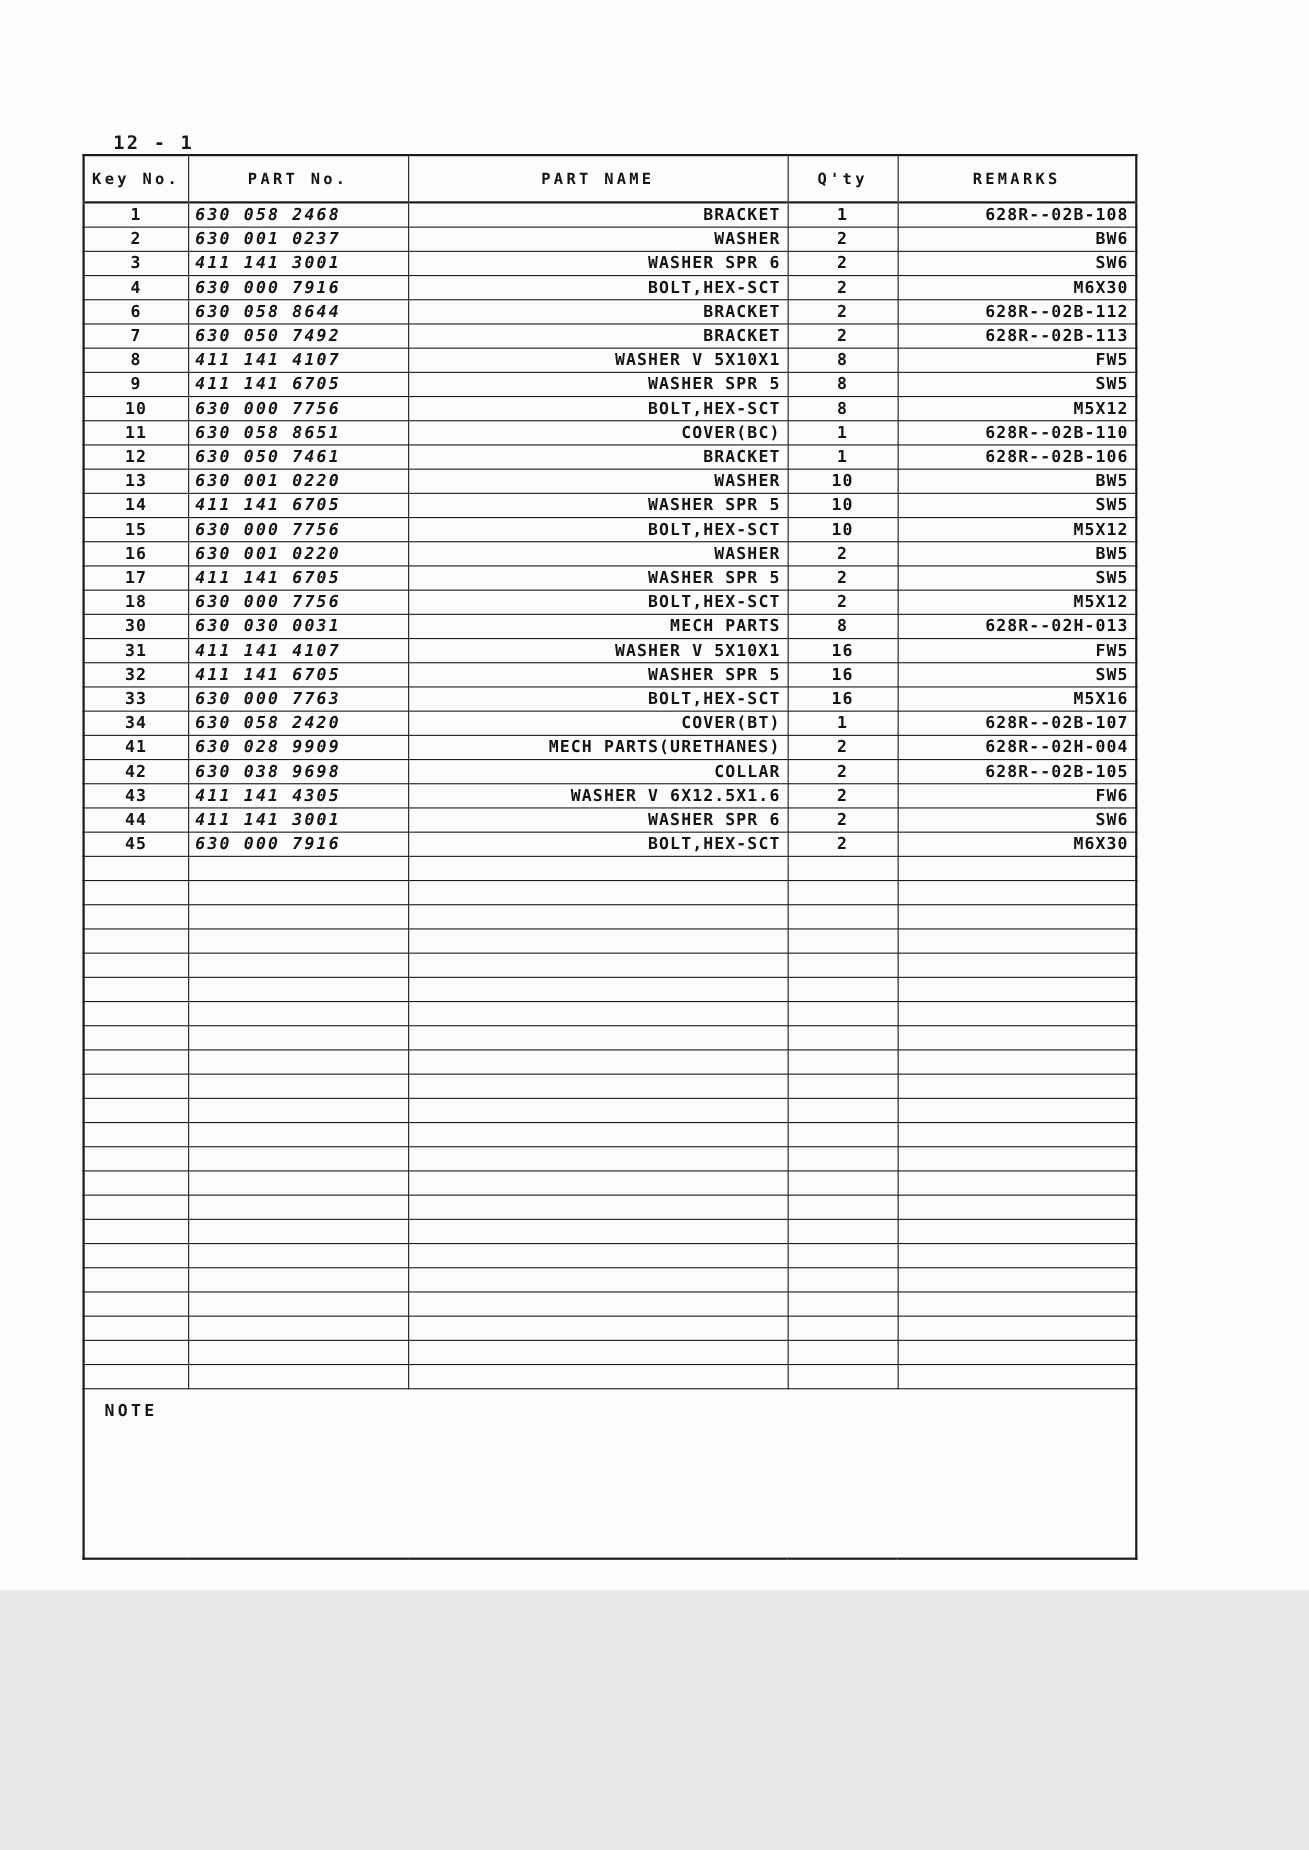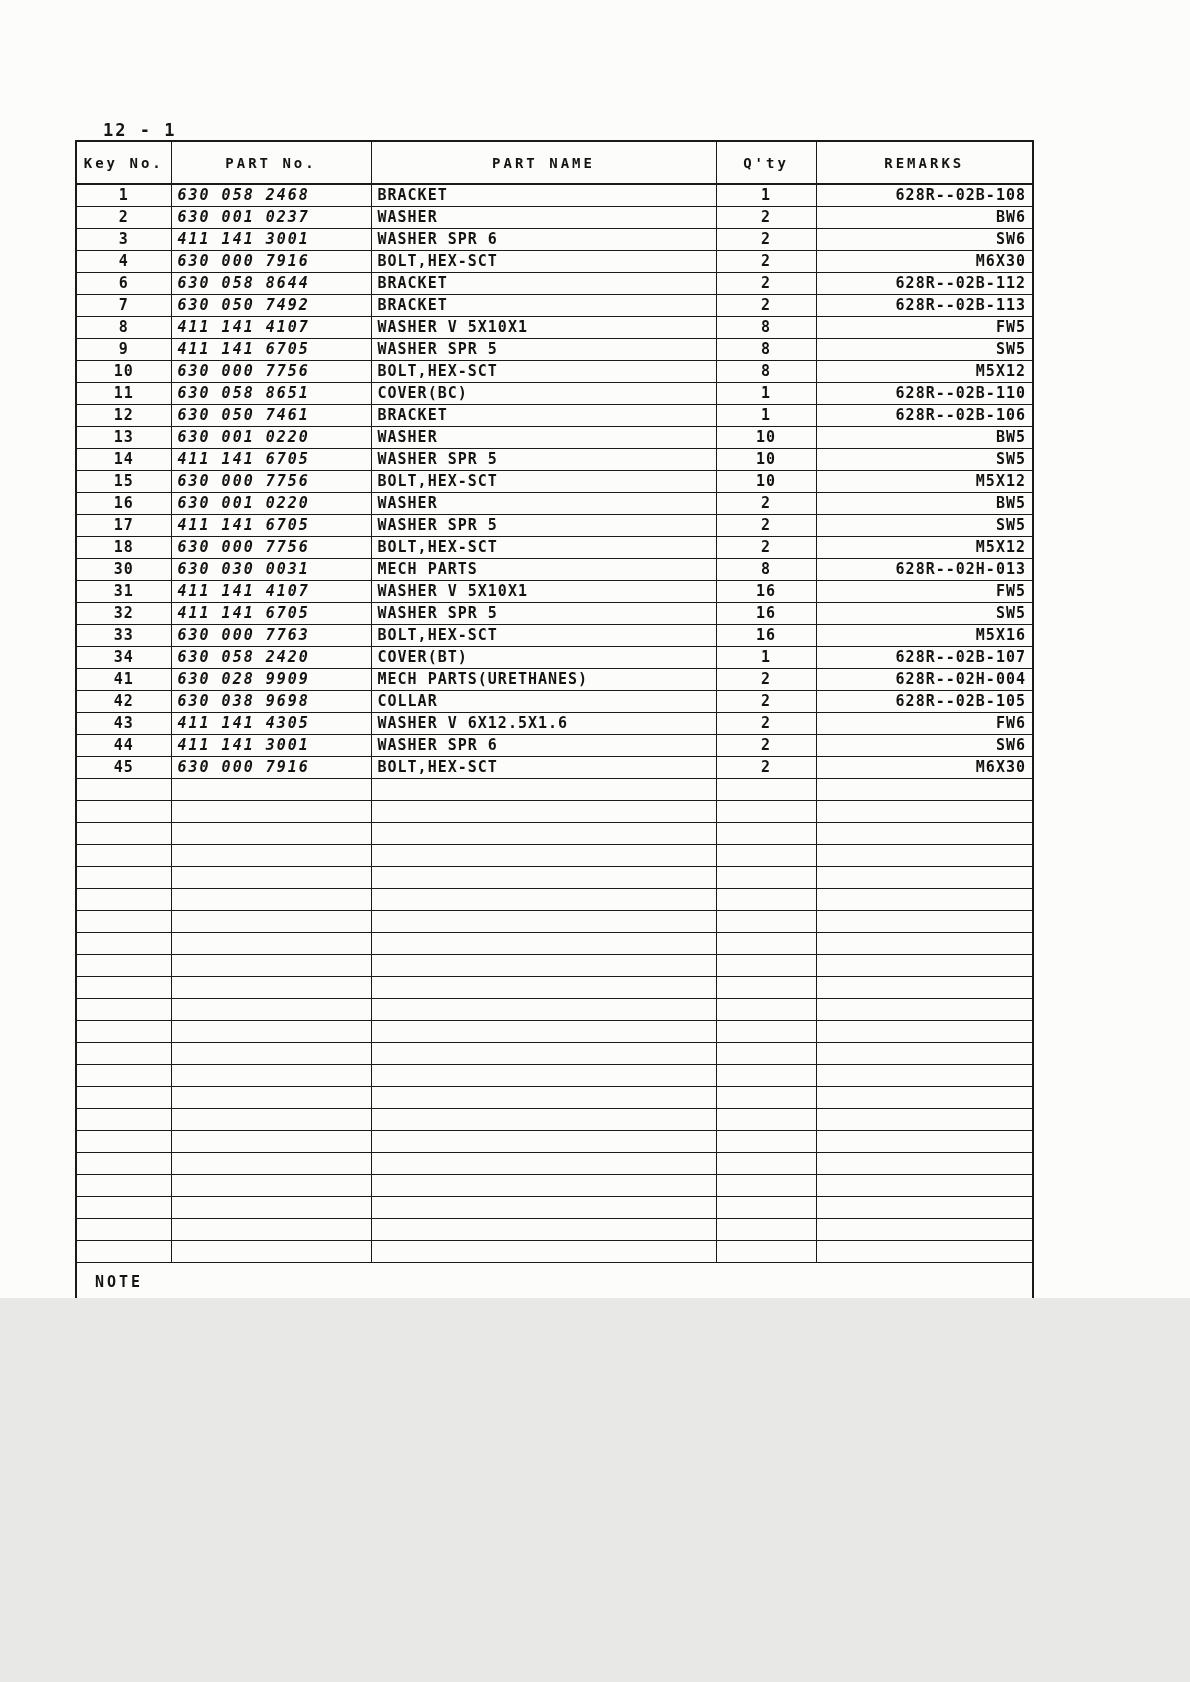--- a/index.html
+++ b/index.html
@@ -1,20 +1,20 @@
 <!DOCTYPE html>
 <html><head>
 <meta charset="utf-8">
 <style>
   * { box-sizing: border-box; margin: 0; padding: 0; }
   html, body { background: #e8e8e6; }
   .page {
     position: relative;
     width: 1190px;
-    height: 1298px;
+    height: 1446px;
     margin: 0 auto;
     background: #fcfcfa;
     color: #111;
     font-family: "DejaVu Sans Mono", "Liberation Mono", monospace;
     overflow: hidden;
   }
   .page-label {
     position: absolute;
     left: 103px;
     top: 120px;
@@ -50,21 +50,21 @@
     border-bottom: 2px solid #1a1a1a;
   }
   table.parts-table td {
     height: 21px;
     line-height: 21px;
     font-size: 15px;
     padding: 0 6px;
   }
   td.col0 { text-align: center; letter-spacing: 1px; }
   td.col1 { text-align: left; padding-left: 14px; letter-spacing: 2px; font-style: italic; }
-  td.col2 { text-align: left; padding-left: 7px;  letter-spacing: 1px; }
+  td.col2 { text-align: right; padding-left: 7px;  letter-spacing: 1px; }
   td.col3 { text-align: center; letter-spacing: 1px; }
   td.col4 { text-align: right; padding-left: 7px;  letter-spacing: 1px; }
   tr.note-row td {
     height: 154px;
     vertical-align: top;
     text-align: left;
     padding: 10px 0 0 18px;
     font-size: 15px;
     letter-spacing: 3px;
     line-height: 18px;

